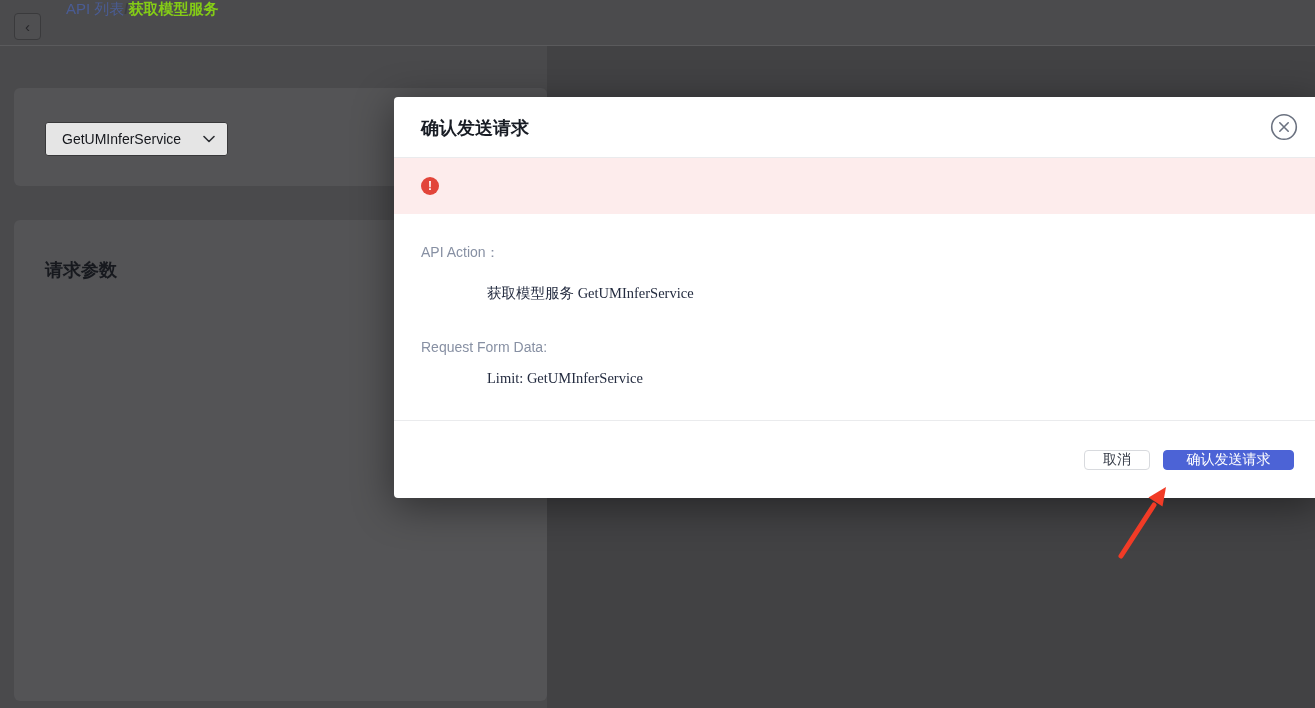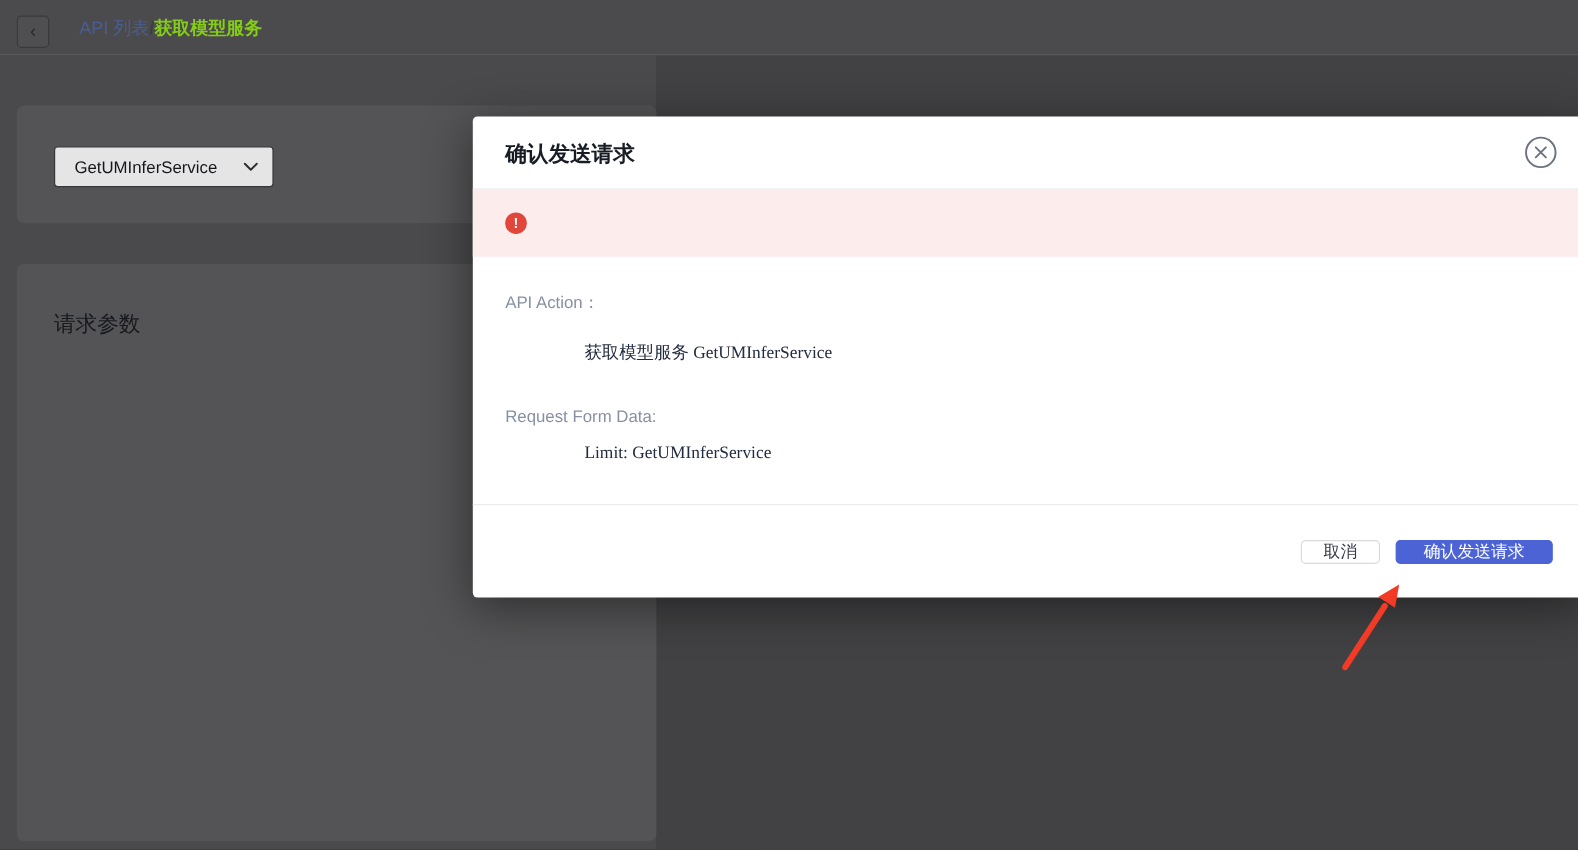--- a/index.html
+++ b/index.html
@@ -13,38 +13,38 @@
   html,body{background:#424244;}
   body{font-family:"Liberation Sans","DejaVu Sans",sans-serif;}
   .stage{position:relative;width:1315px;height:708px;overflow:hidden;background:#424244;}
 
   
   .page-header{position:absolute;left:0;top:0;width:1315px;height:46px;background:#4b4b4d;
     border-bottom:1px solid #5a5a5c;z-index:1;}
   .back-btn{position:absolute;left:14px;top:13px;width:27px;height:27px;background:#4f4f51;
     border:1px solid #3a3a3c;border-radius:4px;cursor:pointer;display:flex;align-items:center;justify-content:center;
     color:#26262a;font-size:15px;line-height:1;padding:0;}
-  .crumbs{position:absolute;left:66px;top:0;height:46px;display:flex;align-items:center;gap:0;font-size:15px;}
+  .crumbs{position:absolute;left:66px;top:0;height:46px;display:flex;gap:0;font-size:15px;}
   .crumb-link{color:var(--link-blue);text-decoration:none;cursor:pointer;}
   .crumb-sep{color:#3c3e44;font-weight:700;}
   .crumb-cur{color:#84cc16;font-weight:700;}
 
   .content-left{position:absolute;left:0;top:46px;width:547px;height:662px;background:#4a4a4c;z-index:0;}
   .content-right{position:absolute;left:547px;top:46px;width:768px;height:662px;background:#424244;z-index:0;}
 
   .panel{position:absolute;left:14px;width:533px;background:#545456;border-radius:6px;z-index:1;}
   .panel-selector{top:88px;height:98px;}
   .panel-params{top:220px;height:481px;}
 
   .api-select{position:absolute;left:31px;top:34px;width:183px;height:34px;background:#e5e5e5;
     border:1px solid #38383a;border-radius:3px;display:flex;align-items:center;justify-content:space-between;
     padding:0 12px 0 16px;font-size:14px;color:#15171c;cursor:pointer;}
   .api-select svg{flex:0 0 auto;}
 
-  .params-title{position:absolute;left:31px;top:38px;font-size:18px;font-weight:400;color:#17191e;}
+  .params-title{position:absolute;left:31px;top:38px;font-size:18px;font-weight:700;color:#17191e;}
 
   .field-row{position:absolute;left:45px;width:470px;height:73px;}
   .field-row label{position:absolute;left:0;top:8px;font-size:14px;color:#1d2025;}
   .field-row input{position:absolute;left:162px;top:0;width:234px;height:33px;background:#525254;
     border:1px solid #3b3b3e;border-radius:3px;outline:none;color:#15171c;font-size:14px;padding:0 10px;}
   .field-row .hint{position:absolute;left:168px;top:40px;font-size:14px;color:#2c2f35;}
 
   
   .modal{position:absolute;left:394px;top:97px;width:926px;height:401px;background:#ffffff;
     border-radius:4px;z-index:5;box-shadow:0 8px 40px rgba(0,0,0,0.45);}

